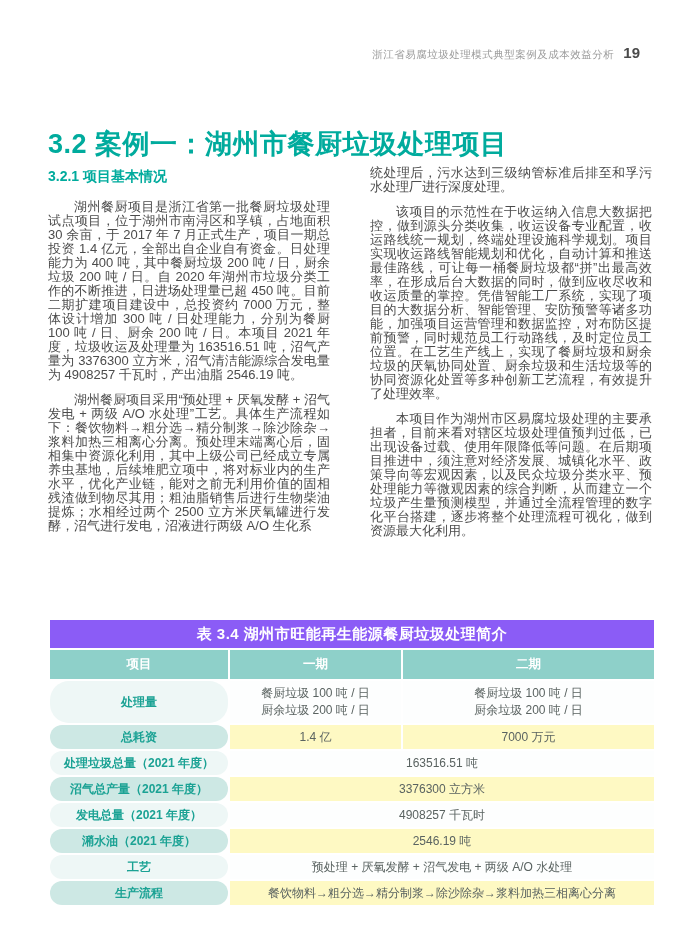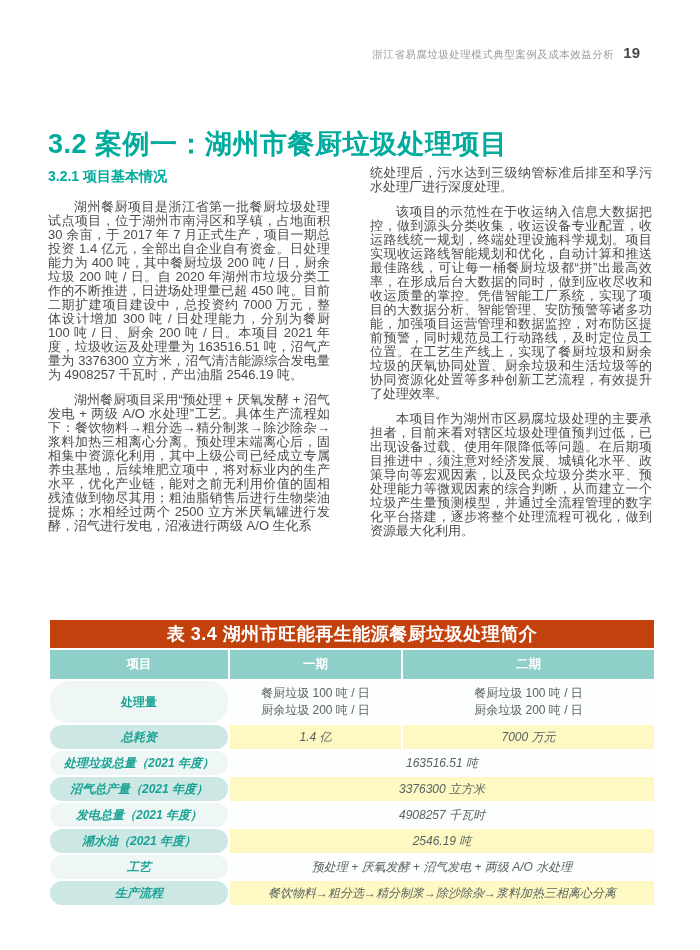--- a/index.html
+++ b/index.html
@@ -35,34 +35,34 @@
     text-align:justify;text-indent:2em;margin:0 0 11px 0;
   }
   .body-p.no-indent{text-indent:0;}
   
   .summary-table{
     position:absolute;left:48px;top:618px;width:604px;
     border-collapse:separate;border-spacing:2px;table-layout:fixed;
   }
   .summary-table td,.summary-table th{padding:0 6px;vertical-align:middle;text-align:center;}
   .tbl-title td{
-    background:#c2410c;color:#ffffff;font-size:18px;font-weight:700;
+    background:#8b5cf6;color:#ffffff;font-size:15px;font-weight:700;
     height:28px;letter-spacing:.5px;
   }
   .tbl-head th{
     background:#8ed0c9;color:#ffffff;font-size:12.5px;font-weight:700;height:29px;
   }
   .row-label{font-size:12px;font-weight:700;color:#1ba294;border-radius:19px;}
   .row-val{font-size:12px;color:#5a6361;line-height:17px;}
   tr.r-light .row-label{background:#eef7f6;}
   tr.r-light .row-val{background:#fdfefe;}
   tr.r-tint .row-label{background:#cde8e4;}
   tr.r-tint .row-val{background:#fef9c3;margin-left:33px;}
   tr.r-tall td{height:42px;}
-  tr.r-std td{height:24px;font-style:italic;}
+  tr.r-std td{height:24px;}
 </style>
 </head>
 <body>
 
 <div class="page">
 
   <div class="running-header">
     <span class="doc-title">浙江省易腐垃圾处理模式典型案例及成本效益分析</span>
     <span class="page-no">19</span>
   </div>

